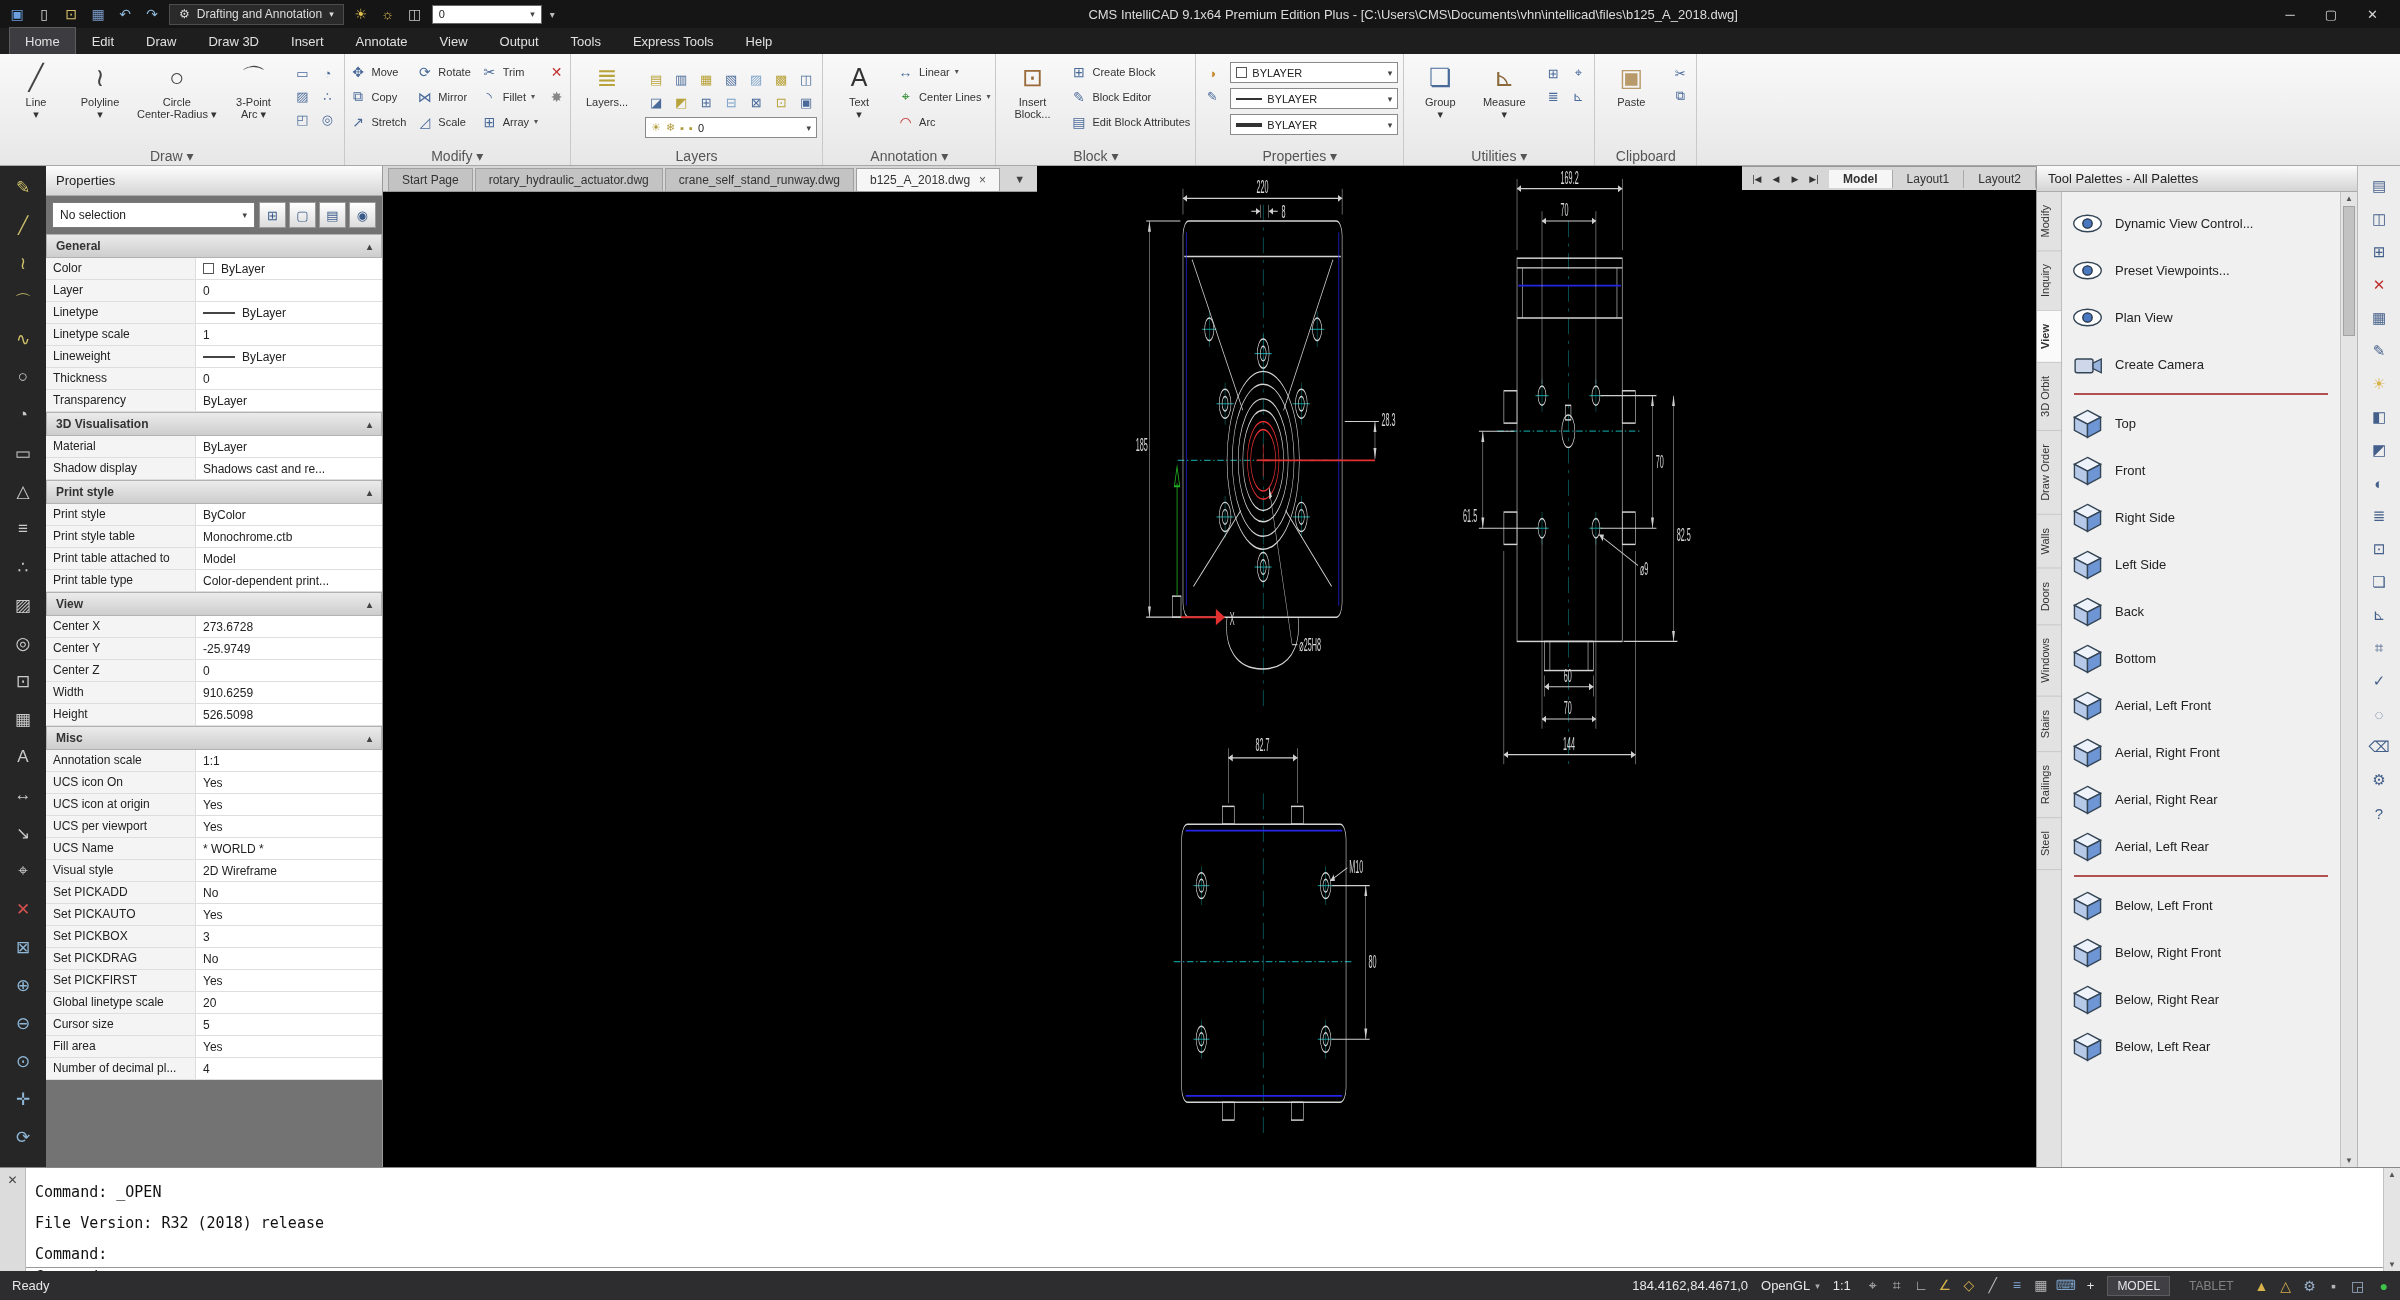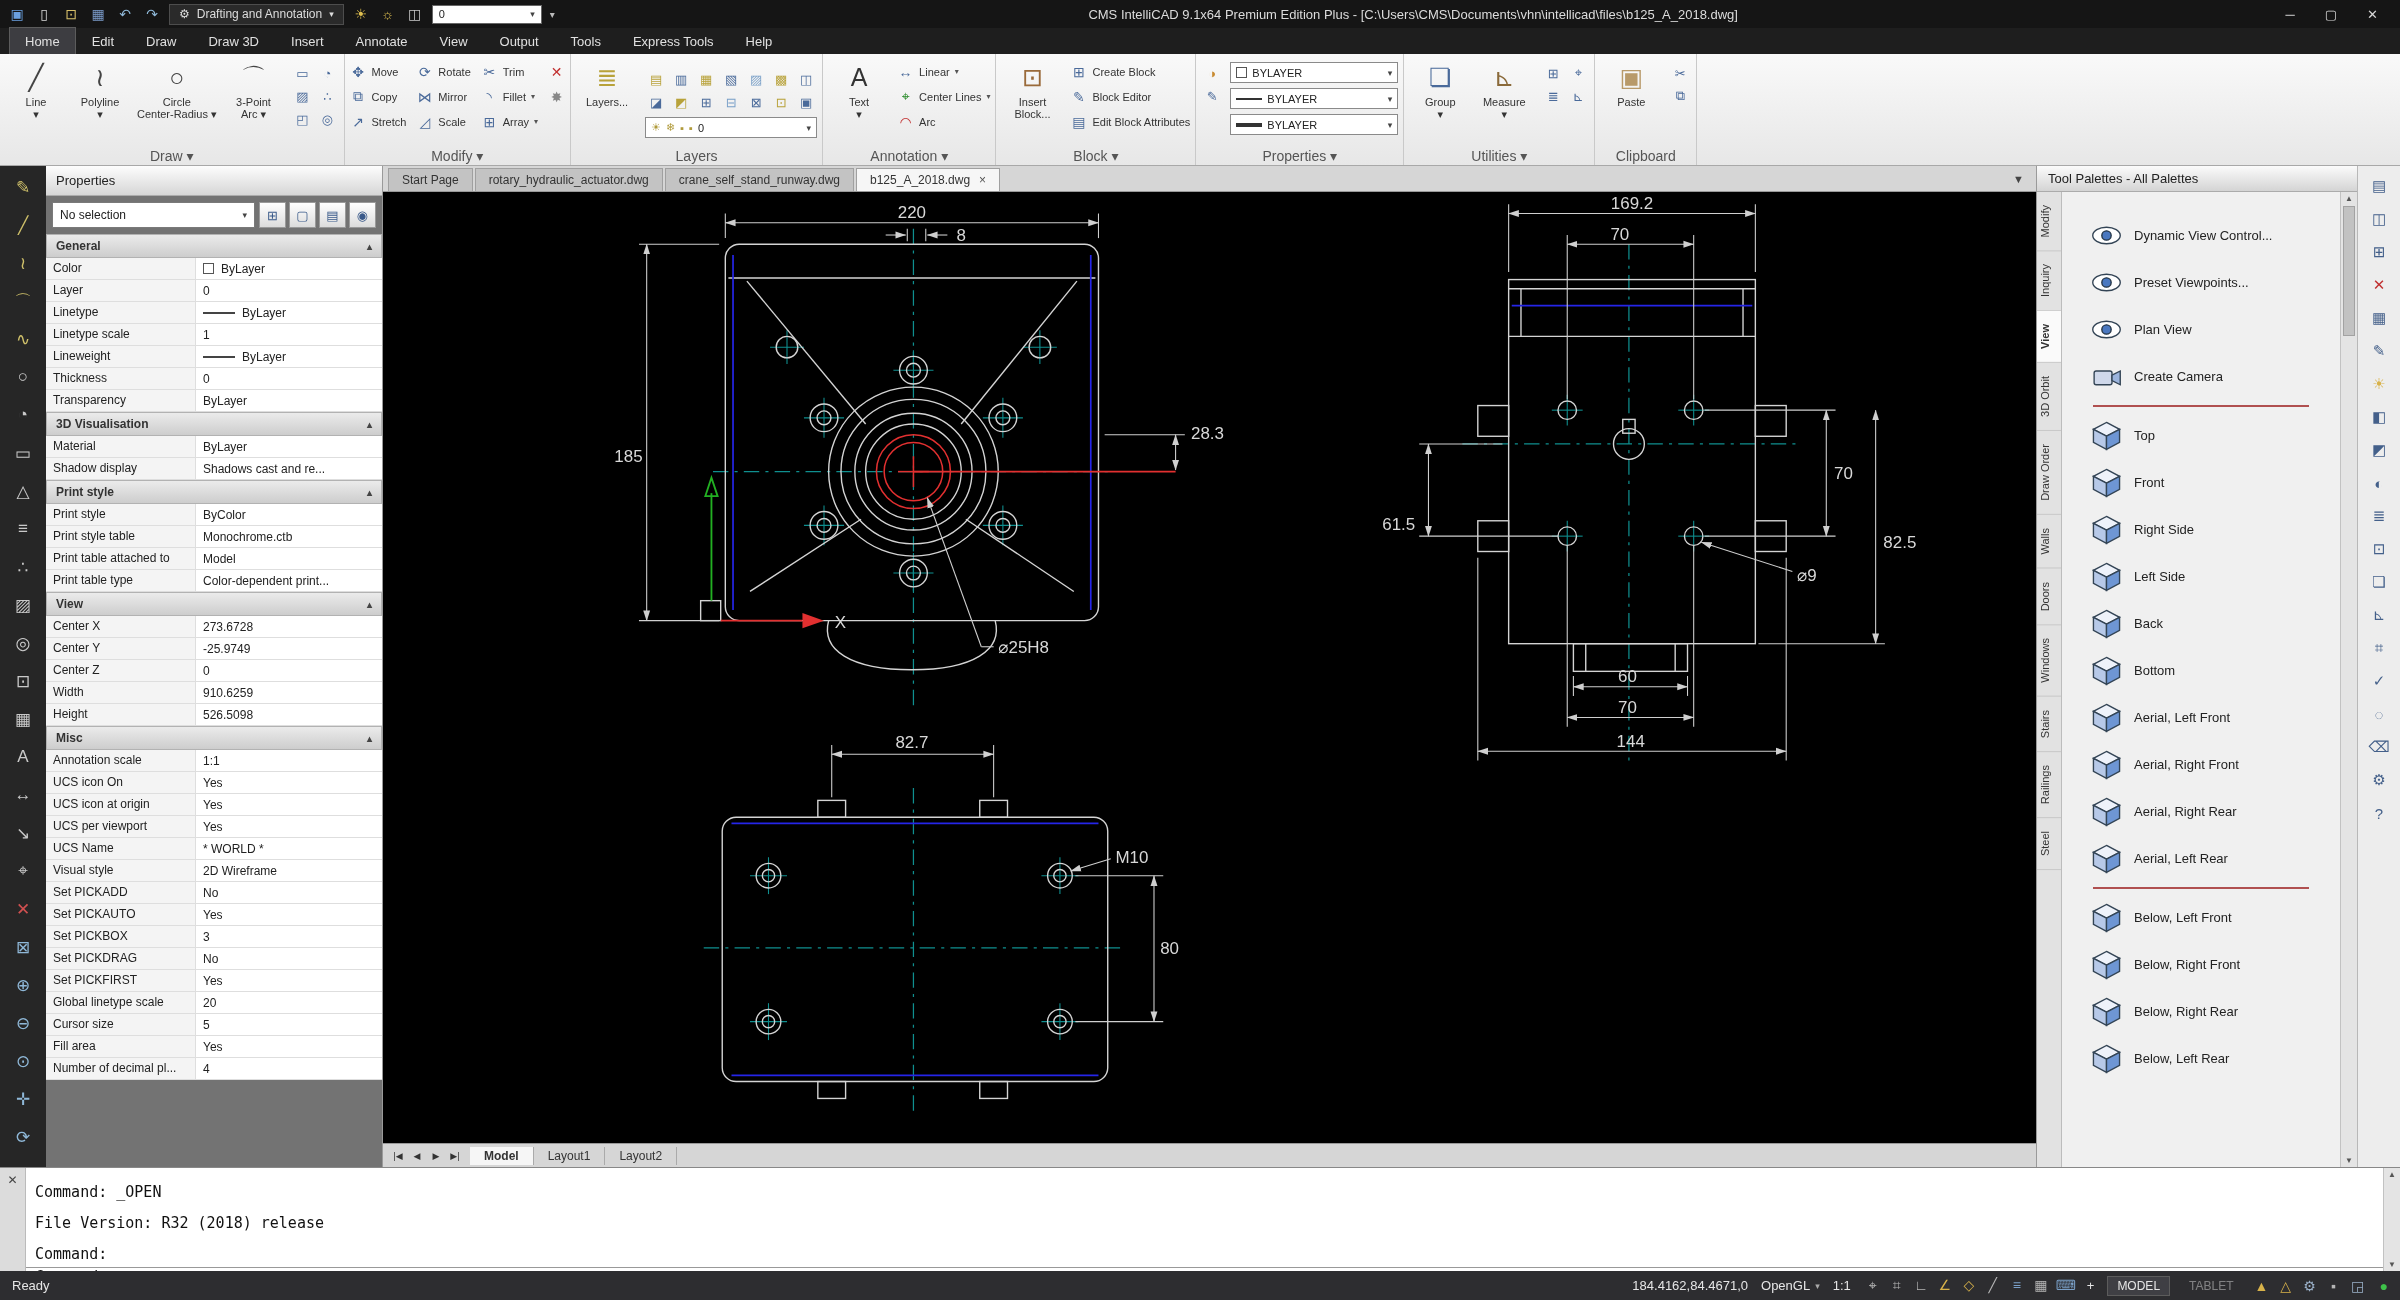--- a/index.html
+++ b/index.html
@@ -62,42 +62,42 @@
 .props-body{flex:1;overflow:hidden;}
 .psec{height:24px;background:linear-gradient(#ebebeb,#cdcdcd);border:1px solid #b2b2b2;display:flex;align-items:center;justify-content:space-between;padding:0 9px;font-weight:bold;font-size:12px;color:#333;}
 .psec-a{font-size:10px;color:#444;}
 .prow2{display:flex;height:22px;border-bottom:1px solid #dedede;background:#f4f4f4;}
 .pk{width:150px;padding:3px 7px;color:#222;border-right:1px solid #dedede;overflow:hidden;white-space:nowrap;font-size:12px;}
 .pv{flex:1;padding:3px 7px;background:#fff;display:flex;gap:7px;align-items:center;overflow:hidden;white-space:nowrap;color:#222;font-size:12px;}
 .pswatch{width:11px;height:11px;border:1px solid #555;background:#fff;flex:0 0 auto;}
 .pline{width:32px;border-top:2px solid #444;flex:0 0 auto;}
 
 
-.center{flex:1;display:flex;flex-direction:column;min-width:0;}
+.center{flex:1;display:flex;flex-direction:row;min-width:0;}
 .filetabs{height:26px;background:#d6d6d6;display:flex;align-items:flex-end;gap:2px;padding-left:5px;border-bottom:1px solid #999;flex:0 0 auto;}
 .ftab{height:23px;display:flex;align-items:center;padding:0 13px;font-size:12px;background:#c3c3c3;color:#333;border:1px solid #a0a0a0;border-bottom:none;gap:9px;white-space:nowrap;}
 .ftab.active{background:#f6f6f6;}
 .ftab-close{font-size:12px;color:#555;}
 .filetabs-arrow{margin-left:auto;padding:0 12px;color:#444;font-size:11px;align-self:center;}
 .canvas{flex:1;background:#000;position:relative;min-height:0;}
 .canvas svg{position:absolute;inset:0;width:100%;height:100%;}
 .modeltabs{height:24px;background:#d6d6d6;display:flex;align-items:center;font-size:12px;color:#333;border-top:1px solid #999;flex:0 0 auto;}
 .mnav{display:flex;gap:3px;padding:0 7px;}
 .mnav span{min-width:16px;text-align:center;font-size:9px;color:#333;}
 .mtab{padding:2px 14px;border-right:1px solid #aaa;}
 .mtab.active{background:#f6f6f6;font-weight:bold;}
 
 
 .palette{width:321px;background:#f0f0f0;border-left:1px solid #9a9a9a;display:flex;flex-direction:column;flex:0 0 auto;}
 .palette-header{height:26px;background:linear-gradient(#fbfbfb,#d4d4d4);font-size:13px;display:flex;align-items:center;padding:0 11px;color:#222;border-bottom:1px solid #ababab;}
 .palette-main{flex:1;display:flex;min-height:0;}
 .palette-tabs{width:25px;display:flex;flex-direction:column;background:#e2e2e2;border-right:1px solid #bcbcbc;overflow:hidden;}
 .ptab{writing-mode:vertical-rl;transform:rotate(180deg);font-size:11px;color:#333;padding:13px 2px;text-align:center;border-top:1px solid #c8c8c8;flex:0 0 auto;}
 .ptab.active{background:#fafafa;font-weight:bold;}
-.palette-items{flex:1;padding:8px 19px;overflow:hidden;margin-top:12px;}
+.palette-items{flex:1;padding:8px 0;overflow:hidden;}
 .pitem{height:47px;display:flex;align-items:center;gap:11px;padding:0 9px;font-size:13px;color:#222;}
 .pitem svg{width:33px;height:33px;flex:0 0 auto;}
 .psep{height:2px;background:#b05050;margin:5px 12px;}
 .palette-scroll{width:17px;background:#e4e4e4;border-left:1px solid #c2c2c2;display:flex;flex-direction:column;align-items:center;font-size:8px;color:#555;padding:2px 0;}
 .pthumb{width:12px;height:130px;background:#c2c2c2;margin-top:3px;border:1px solid #a2a2a2;}
 .pscroll-down{margin-top:auto;}
 
 
 .right-toolbar{width:43px;background:#ededed;border-left:1px solid #b8b8b8;display:flex;flex-direction:column;align-items:center;padding-top:8px;gap:9px;flex:0 0 auto;}
 .rtb-icon{width:28px;height:24px;font-size:15px;color:#44608a;display:flex;align-items:center;justify-content:center;}

